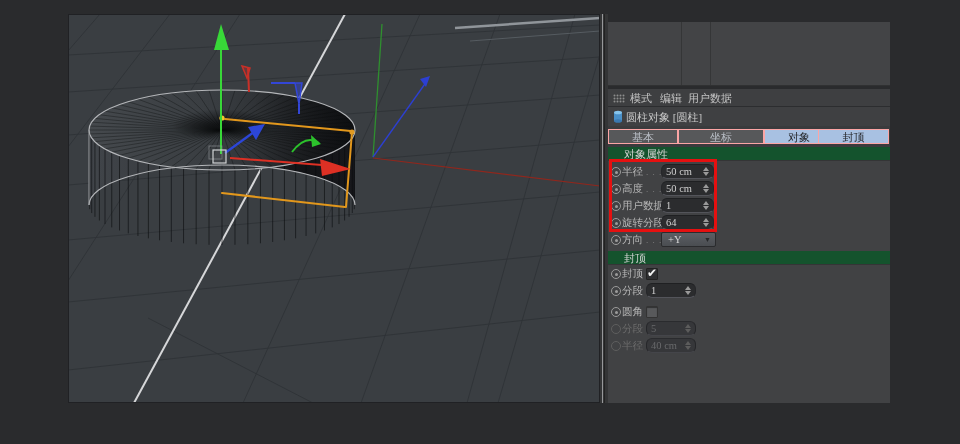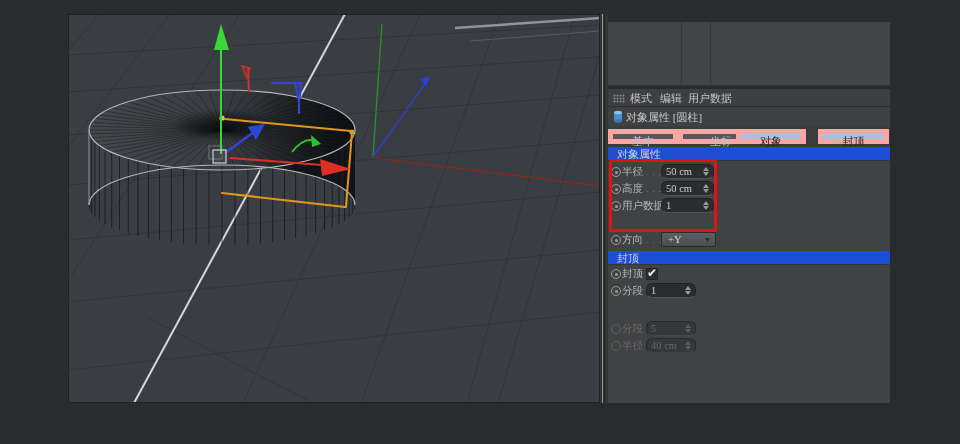--- a/index.html
+++ b/index.html
@@ -18,24 +18,24 @@
   #omstrip .vdiv{position:absolute;top:0;width:1px;height:63px;background:#353637;}
   #omgap{position:absolute;left:0;top:64px;width:282px;height:3px;background:#2a2b2d;}
   #menubar{position:absolute;left:0;top:67px;width:282px;height:17px;background:#3e3f41;border-bottom:1px solid #2c2d2f;}
   #menubar .mitem{position:absolute;top:2px;color:#c4c4c4;cursor:default;}
   #gripicon{position:absolute;left:5px;top:4px;}
   #objrow{position:absolute;left:0;top:85px;width:282px;height:19px;background:#3f4042;}
   #objrow .otitle{position:absolute;left:18px;top:3px;color:#c9c9c9;}
   #cylicon{position:absolute;left:5px;top:3px;}
   #tabrow{position:absolute;left:0;top:104px;width:282px;height:21px;background:#3a3b3d;}
   .tab{position:absolute;top:3px;height:15px;line-height:15px;text-align:center;
-       background:#57585a;color:#b9bec6;border:5px solid #fca5a5;box-sizing:border-box;cursor:default;}
+       background:#57585a;color:#b9bec6;border:1px solid #fca5a5;box-sizing:border-box;cursor:default;}
   .tab.sel{background:#a8c1e2;color:#24262a;}
-  .sechdr{position:absolute;left:0;width:282px;height:14px;background:#1d4ed8;border-bottom:1px solid #343536;
-          color:#d4d4d4;line-height:14px;padding-left:9px;box-sizing:border-box;}
+  .sechdr{position:absolute;left:0;width:282px;height:14px;background:#14532d;border-bottom:1px solid #343536;
+          color:#d4d4d4;line-height:14px;padding-left:16px;box-sizing:border-box;}
   .arow{position:absolute;left:0;width:282px;height:15px;}
   .radio{position:absolute;left:3px;top:3px;width:8px;height:8px;border:1px solid #9b9b9b;border-radius:50%;}
   .radio::after{content:"";position:absolute;left:2.5px;top:2.5px;width:3px;height:3px;border-radius:50%;background:#9b9b9b;}
   .arow.dis .radio{border-color:#5e5e5e;}
   .arow.dis .radio::after{background:transparent;}
   .albl{position:absolute;left:14px;top:1px;color:#b8b8b8;font-size:10.5px;white-space:nowrap;}
   .albl .dots{color:#8a8a8a;margin-left:3px;letter-spacing:1px;font-size:9px;}
   .arow.dis .albl{color:#6b6b6b;}
   .field{position:absolute;top:0;height:13px;background:#2b2c2e;border-top:1px solid #1f2022;border-bottom:1px solid #53545a;
          border-left:1px solid #26272a;border-right:1px solid #26272a;border-radius:6px;box-sizing:content-box;}
@@ -300,27 +300,27 @@
     </div>
 
     <div id="objrow">
       <span id="cylicon">
         <svg width="10" height="13" viewBox="0 0 10 13">
           <rect x="1" y="2.5" width="8" height="8.5" fill="#4a90c8"></rect>
           <ellipse cx="5" cy="11" rx="4" ry="1.8" fill="#3a78b0"></ellipse>
           <ellipse cx="5" cy="2.5" rx="4" ry="1.8" fill="#85c4ec"></ellipse>
         </svg>
       </span>
-      <span class="otitle">对象属性 [圆柱]</span>
+      <span class="otitle">圆柱对象 [圆柱]</span>
     </div>
 
     <div id="tabrow">
       <span class="tab" style="left:0;width:70px">基本</span>
       <span class="tab" style="left:70px;width:86px">坐标</span>
-      <span class="tab sel" style="left:128px;width:70px">对象</span>
+      <span class="tab sel" style="left:156px;width:70px">对象</span>
       <span class="tab sel" style="left:210px;width:71px">封顶</span>
     </div>
 
     <div class="sechdr" style="top:125px">对象属性</div>
 
     <div class="arow" style="top:142px">
       <span class="radio"></span>
       <span class="albl"><span>半径</span><span class="dots">. . .</span></span>
       <span class="field f1">
         <span class="fval">50 cm</span>
@@ -339,20 +339,31 @@
             <i class="su"></i>
             <i class="sd"></i>
           </span>
       </span>
     </div>
     <div class="arow" style="top:176px">
       <span class="radio"></span>
       <span class="albl"><span>用户数据</span></span>
       <span class="field f1">
         <span class="fval">1</span>
+        <span class="spin">
+            <i class="su"></i>
+            <i class="sd"></i>
+          </span>
+      </span>
+    </div>
+    <div class="arow" style="top:193px">
+      <span class="radio"></span>
+      <span class="albl"><span>旋转分段</span></span>
+      <span class="field f1">
+        <span class="fval">64</span>
         <span class="spin">
             <i class="su"></i>
             <i class="sd"></i>
           </span>
       </span>
     </div>
     <div class="arow" style="top:210px">
       <span class="radio"></span>
       <span class="albl"><span>方向</span><span class="dots">. . .</span></span>
       <span class="dd">
@@ -376,20 +387,25 @@
       <span class="radio"></span>
       <span class="albl"><span>分段</span></span>
       <span class="field f2">
         <span class="fval">1</span>
         <span class="spin">
             <i class="su"></i>
             <i class="sd"></i>
           </span>
       </span>
     </div>
+    <div class="arow" style="top:282px">
+      <span class="radio"></span>
+      <span class="albl"><span>圆角</span></span>
+      <span class="cbx off"></span>
+    </div>
     <div class="arow dis" style="top:299px">
       <span class="radio"></span>
       <span class="albl"><span>分段</span></span>
       <span class="field f2">
         <span class="fval">5</span>
         <span class="spin">
             <i class="su"></i>
             <i class="sd"></i>
           </span>
       </span>

